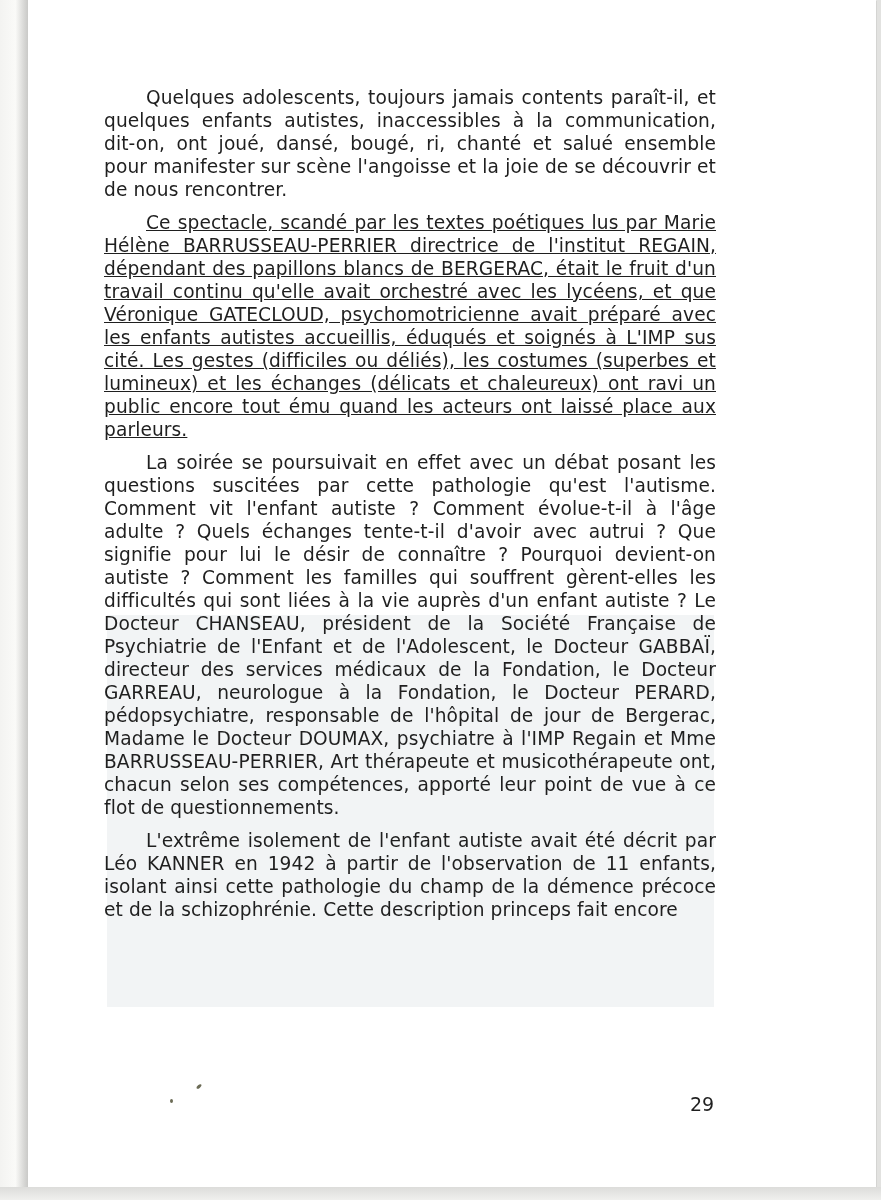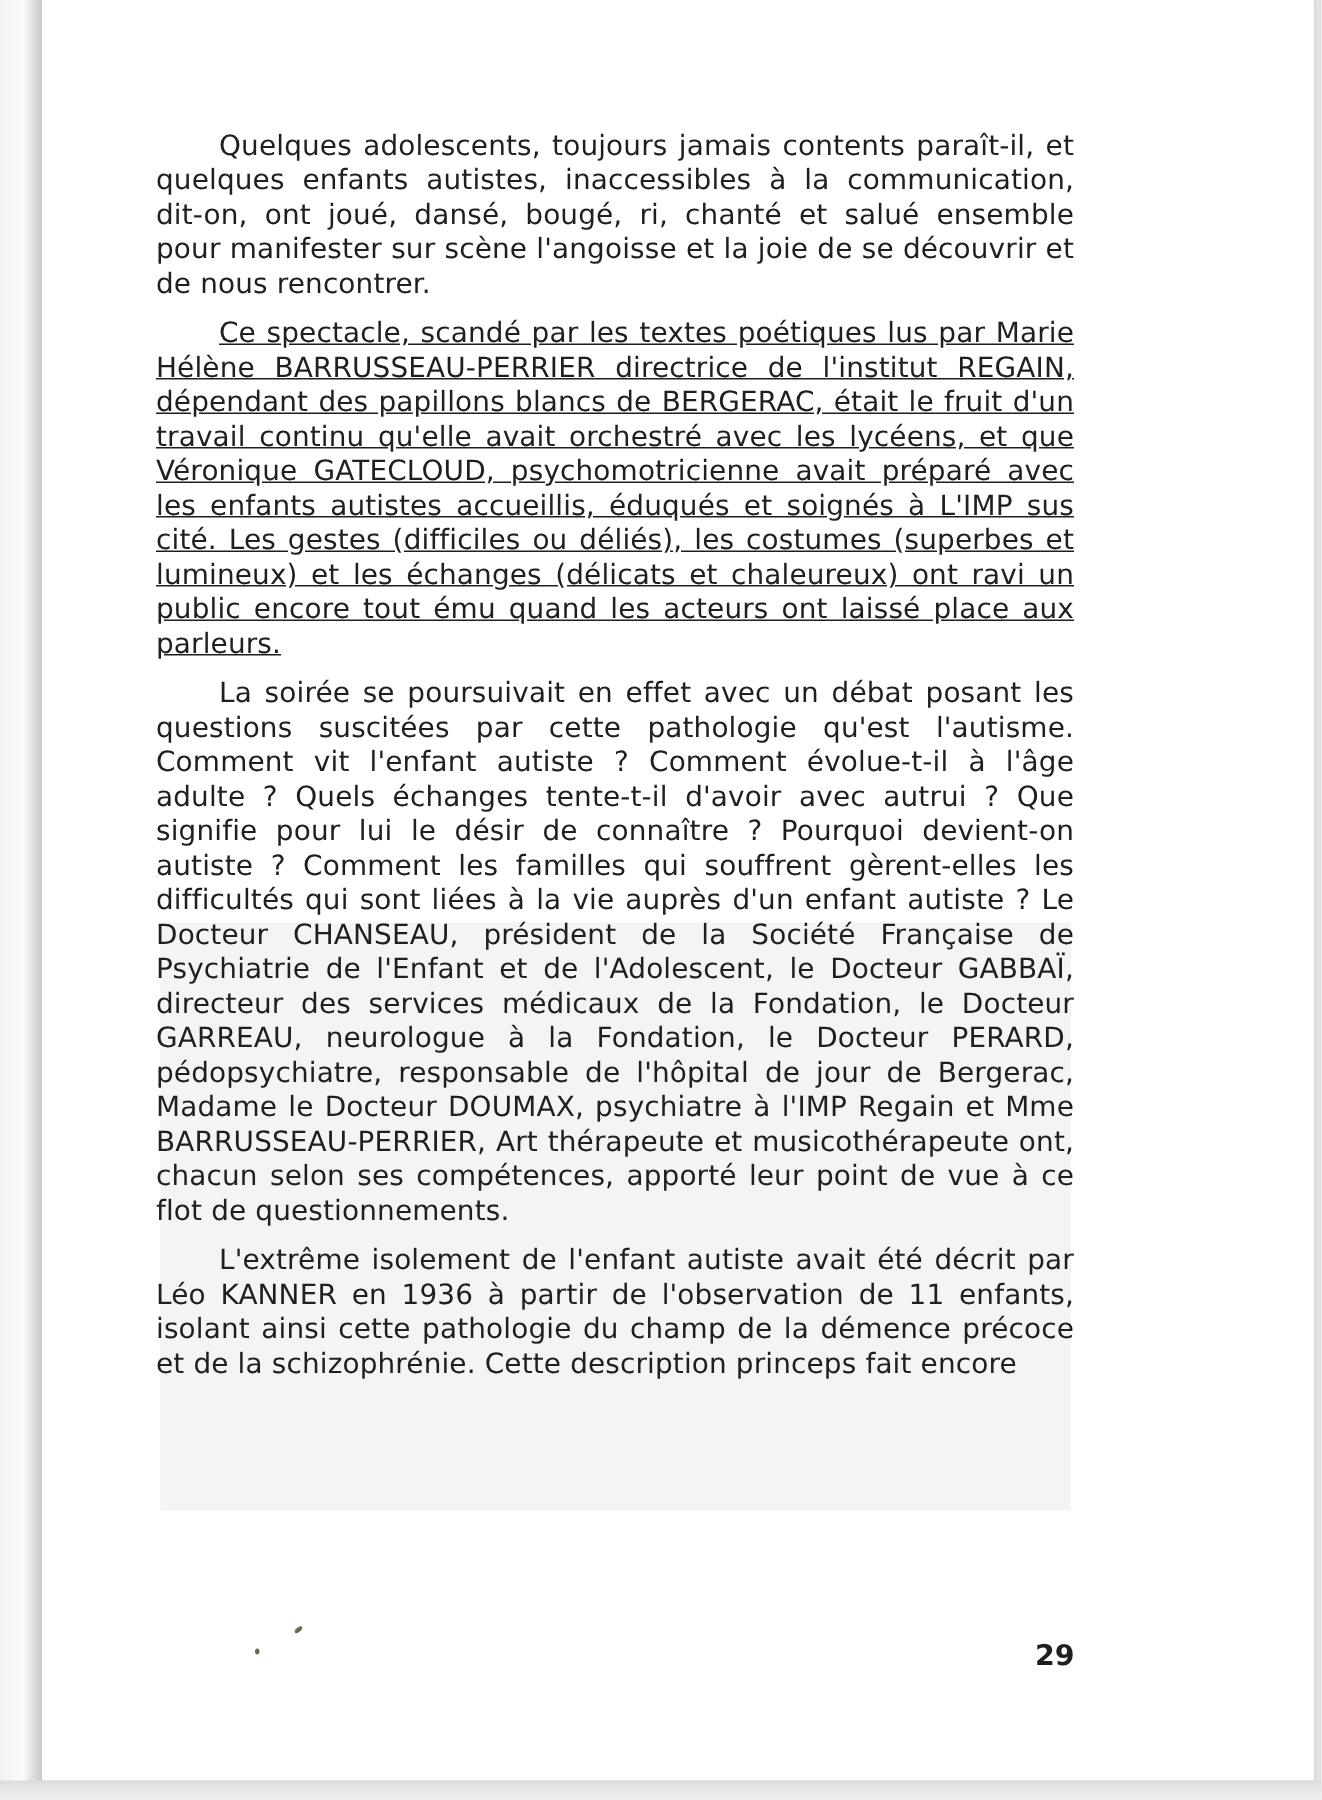--- a/index.html
+++ b/index.html
@@ -63,21 +63,20 @@
       hyphens: manual;
     }
     .para:nth-of-type(2) { margin-bottom: 10px; text-decoration: underline; }
     .para-4 { margin-top: 0; }
     .page-number {
       position: absolute;
       left: 690px;
       top: 1093px;
       font-size: 19px;
       color: #1f1f1f;
-      font-weight: bold;
     }
     .speck {
       position: absolute;
       background: #6b6b55;
       border-radius: 50%;
     }
   </style>
 </head>
 <body>
 
@@ -85,21 +84,21 @@
 <div class="right-strip"></div>
 
 <div class="page"></div>
 
 <div class="show-through"></div>
 
 <div class="text-column">
   <p class="para">Quelques adolescents, toujours jamais contents paraît-il, et quelques enfants autistes, inaccessibles à la communication, dit-on, ont joué, dansé, bougé, ri, chanté et salué ensemble pour manifester sur scène l'angoisse et la joie de se découvrir et de nous rencontrer.</p>
   <p class="para">Ce spectacle, scandé par les textes poétiques lus par Marie Hélène BARRUSSEAU-PERRIER directrice de l'institut REGAIN, dépendant des papillons blancs de BERGERAC, était le fruit d'un travail continu qu'elle avait orchestré avec les lycéens, et que Véronique GATECLOUD, psychomotricienne avait préparé avec les enfants autistes accueillis, éduqués et soignés à L'IMP sus cité. Les gestes (difficiles ou déliés), les costumes (superbes et lumineux) et les échanges (délicats et chaleureux) ont ravi un public encore tout ému quand les acteurs ont laissé place aux parleurs.</p>
   <p class="para">La soirée se poursuivait en effet avec un débat posant les questions suscitées par cette pathologie qu'est l'autisme. Comment vit l'enfant autiste ? Comment évolue-t-il à l'âge adulte ? Quels échanges tente-t-il d'avoir avec autrui ? Que signifie pour lui le désir de connaître ? Pourquoi devient-on autiste ? Comment les familles qui souffrent gèrent-elles les difficultés qui sont liées à la vie auprès d'un enfant autiste ? Le Docteur CHANSEAU, président de la Société Française de Psychiatrie de l'Enfant et de l'Adolescent, le Docteur GABBAÏ, directeur des services médicaux de la Fondation, le Docteur GARREAU, neurologue à la Fondation, le Docteur PERARD, pédopsychiatre, responsable de l'hôpital de jour de Bergerac, Madame le Docteur DOUMAX, psychiatre à l'IMP Regain et Mme BARRUSSEAU-PERRIER, Art thérapeute et musicothérapeute ont, chacun selon ses compétences, apporté leur point de vue à ce flot de questionnements.</p>
-  <p class="para para-4">L'extrême isolement de l'enfant autiste avait été décrit par Léo KANNER en 1936 à partir de l'observation de 11 enfants, isolant ainsi cette pathologie du champ de la démence précoce et de la schizophrénie. Cette description princeps fait encore</p>
+  <p class="para para-4">L'extrême isolement de l'enfant autiste avait été décrit par Léo KANNER en 1942 à partir de l'observation de 11 enfants, isolant ainsi cette pathologie du champ de la démence précoce et de la schizophrénie. Cette description princeps fait encore</p>
 </div>
 
 <div class="page-number">29</div>
 
 <div class="speck" style="left:196px;top:1085px;width:6px;height:3px;transform:rotate(-40deg);"></div>
 <div class="speck" style="left:170px;top:1099px;width:3px;height:4px;"></div>
 
 <div class="bottom-strip"></div>
 
 </body></html>

